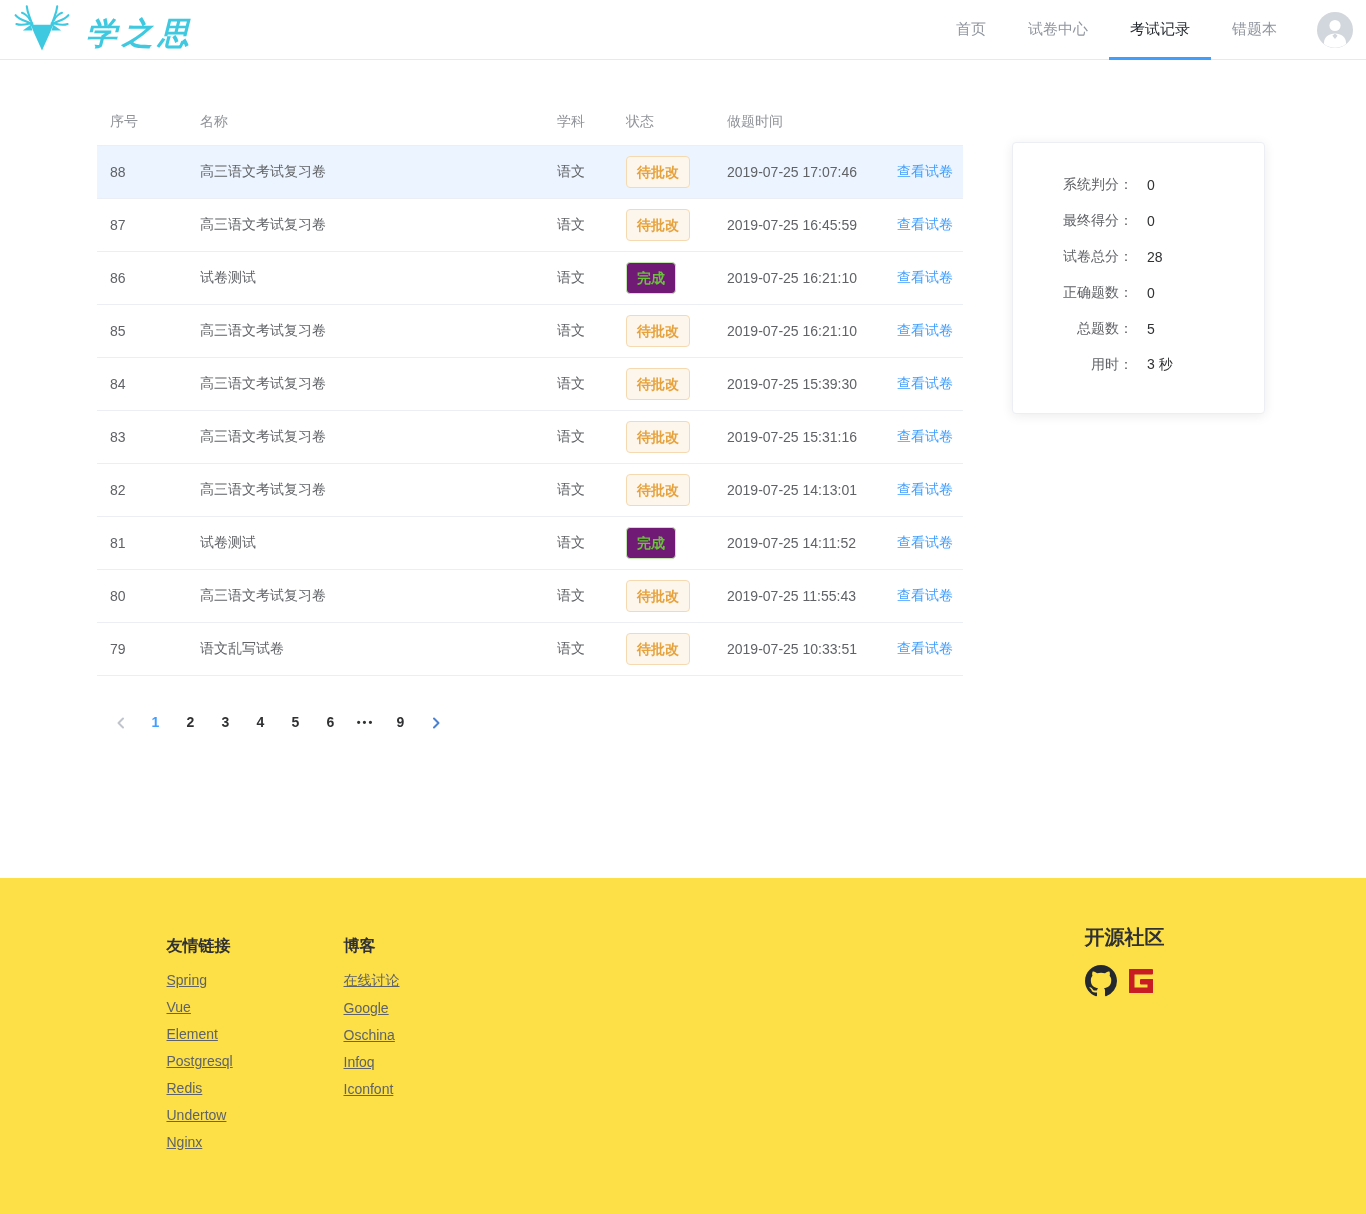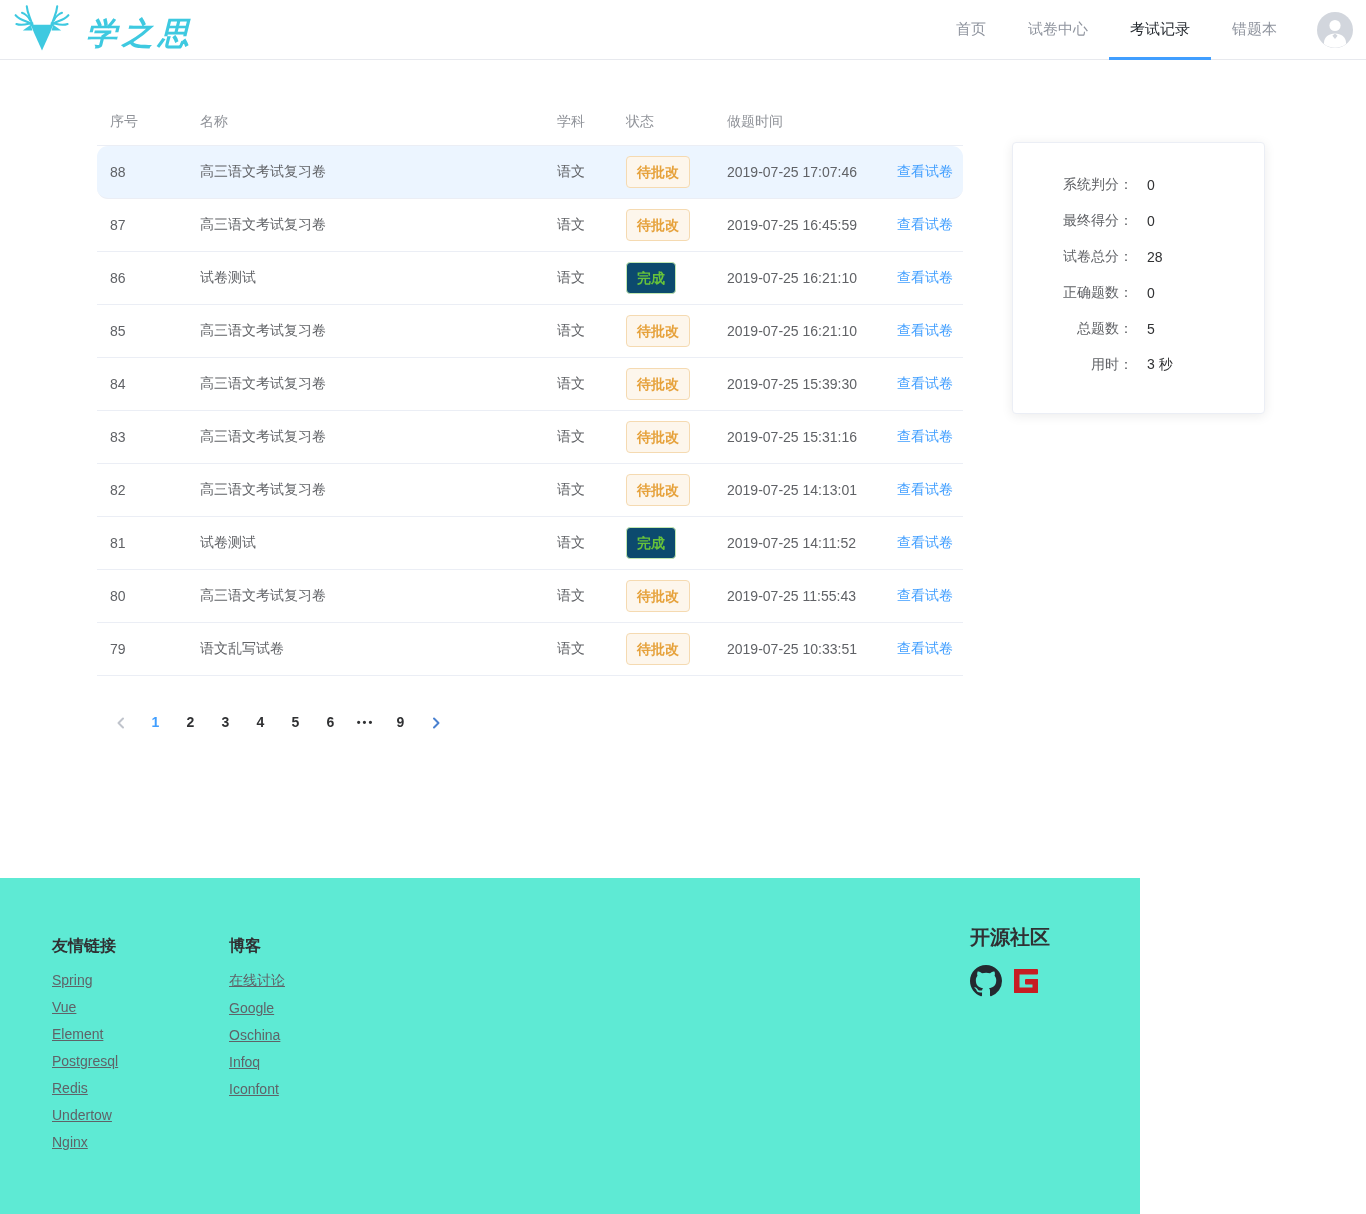--- a/index.html
+++ b/index.html
@@ -16,50 +16,50 @@
   .nav-item[data-active="true"]::after { content:""; position:absolute; left:0; right:0; bottom:-1px; height:3px; background:#409eff; }
   .avatar-wrap { display:flex; align-items:center; margin-left:18px; }
 
   
   .main { width:1366px; min-height:818px; padding:38px 97px 0 97px; display:flex; align-items:flex-start; }
   .table-area { width:866px; }
 
   
   .tbl { width:866px; font-size:14px; }
   .tr { display:flex; align-items:center; height:53px; border-bottom:1px solid #ebeef5; padding-left:13px; }
-  .tr[data-highlight="true"] { background:#ecf5ff;border-radius:11px; }
+  .tr[data-highlight="true"] { background:#ecf5ff; }
   .thead .tr { height:48px; color:#909399; border-bottom:1px solid #ebeef5;align-items:center; }
   .c-id { width:90px; }
   .c-name { flex:1; }
   .c-subject { width:69px; }
   .c-status { width:101px; }
   .c-time { width:170px; }
   .c-action { width:66px; }
   .tag { display:inline-block; font-size:14px; line-height:1; padding:8px 10px; border-radius:4px; border:1px solid transparent;font-weight:bold; }
   .tag[data-type="warning"] { color:#e6a23c; background:#fdf6ec; border-color:#f5dab1; }
-  .tag[data-type="success"] { color:#67c23a; background:#0c4a6e; border-color:#c2e7b0; }
+  .tag[data-type="success"] { color:#67c23a; background:#701a75; border-color:#c2e7b0; }
   .view-link { color:#409eff; cursor:pointer; text-decoration:none; }
 
   
   .pager { display:flex; align-items:center; margin:32px 0 0 6px; }
   .page-btn { min-width:32px; height:28px; display:flex; align-items:center; justify-content:center; margin:0 1.5px; font-size:14px; font-weight:bold; color:#303133; cursor:pointer; user-select:none; }
   .page-btn[data-state="active"] { color:#409eff; cursor:default; }
   .page-btn[data-state="more"] { letter-spacing:2px; font-size:11px; }
   .chev { width:10px; height:10px; display:inline-block; }
   .chev svg { display:block; }
   .pager-prev { cursor:default; }
 
   
   .stats-card { width:253px; margin-left:49px; margin-top:44px; background:#fff; border:1px solid #ebeef5; border-radius:4px; box-shadow:0 2px 12px rgba(0,0,0,0.08); padding:24px 20px 30px 20px; }
   .stat-row { display:flex; align-items:center; height:36px; font-size:14px; }
   .stat-label { width:100px; text-align:right; color:#606266; }
   .stat-value { margin-left:14px; color:#303133; }
 
   
-  .footer { width:1140px; height:336px; background:#5eead4; margin-top:0; }
+  .footer { width:1366px; height:336px; background:#fde047; margin-top:0;padding-left:33px; }
   .footer-inner { width:1170px; margin:0 auto; display:flex; padding-top:58px; }
   .f-col { width:177px; }
   .f-col-1 { margin-left:52px; }
   .f-heading { font-size:16px; font-weight:bold; color:#303133; }
   .f-links { margin-top:14px; list-style:none; }
   .f-links li { margin-bottom:9px; }
   .f-links a { font-size:14px; color:#5f6368; text-decoration:underline; cursor:pointer; }
   .f-community { margin-left:auto; margin-right:120px; margin-top:-12px; }
   .f-community .f-heading { font-size:20px; }
   .community-icons { display:flex; align-items:center; gap:8px; margin-top:14px; }

